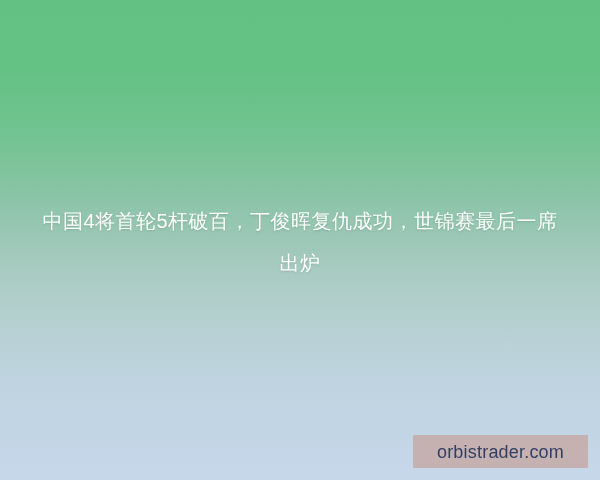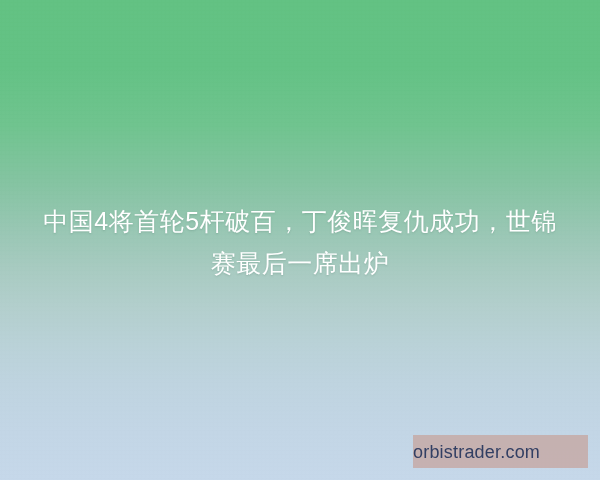--- a/index.html
+++ b/index.html
@@ -48,38 +48,38 @@
   }
 
   .headline {
     position: absolute;
     left: 0;
     right: 0;
     top: 200px;
     padding: 0 36px;
     text-align: center;
     color: #ffffff;
-    font-size: 25px;
+    font-size: 20px;
     line-height: 42px;
     letter-spacing: 0.5px;
     font-weight: 400;
     text-shadow: 0 1px 2px rgba(70,110,95,0.25);
     white-space: normal;
   }
 
   .watermark {
     position: absolute;
     left: 413px;
     top: 435px;
     width: 175px;
     height: 33px;
     background: rgba(197,168,163,0.80);
     display: flex;
     align-items: center;
-    justify-content: flex-start;
+    justify-content: center;
   }
   .watermark-text {
     color: #323f63;
     font-size: 18px;
     line-height: 1;
     letter-spacing: 0.2px;
     white-space: nowrap;
   }
 </style>
 </head>

